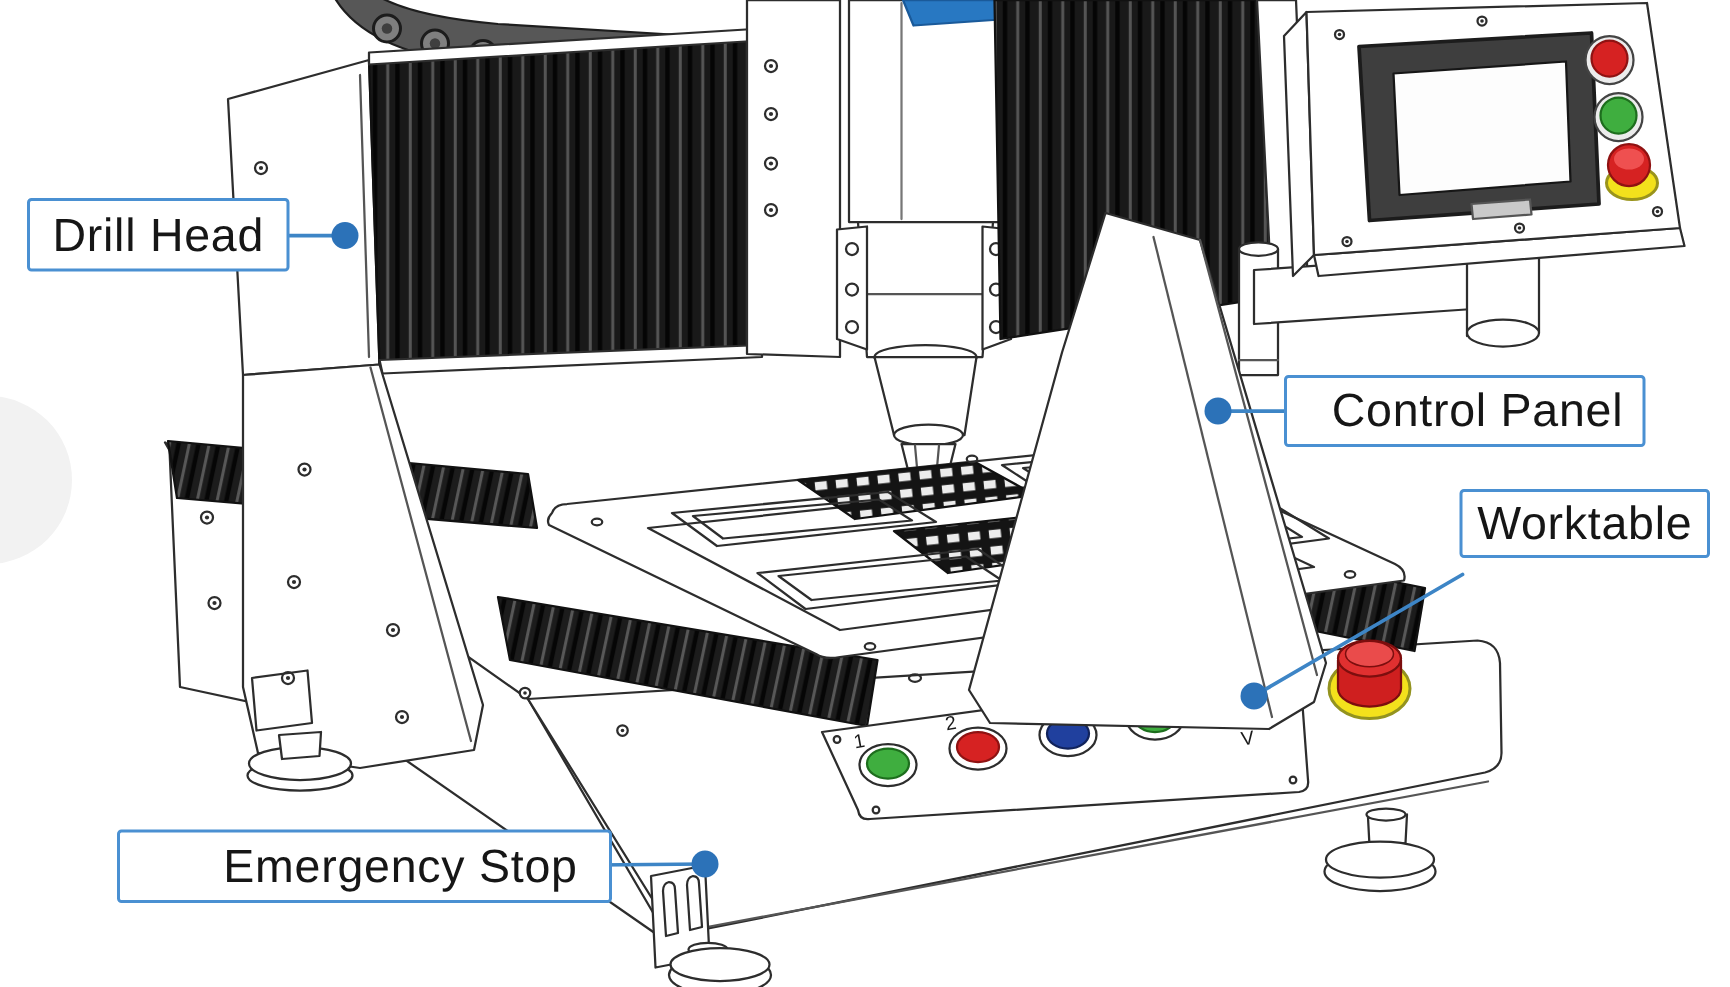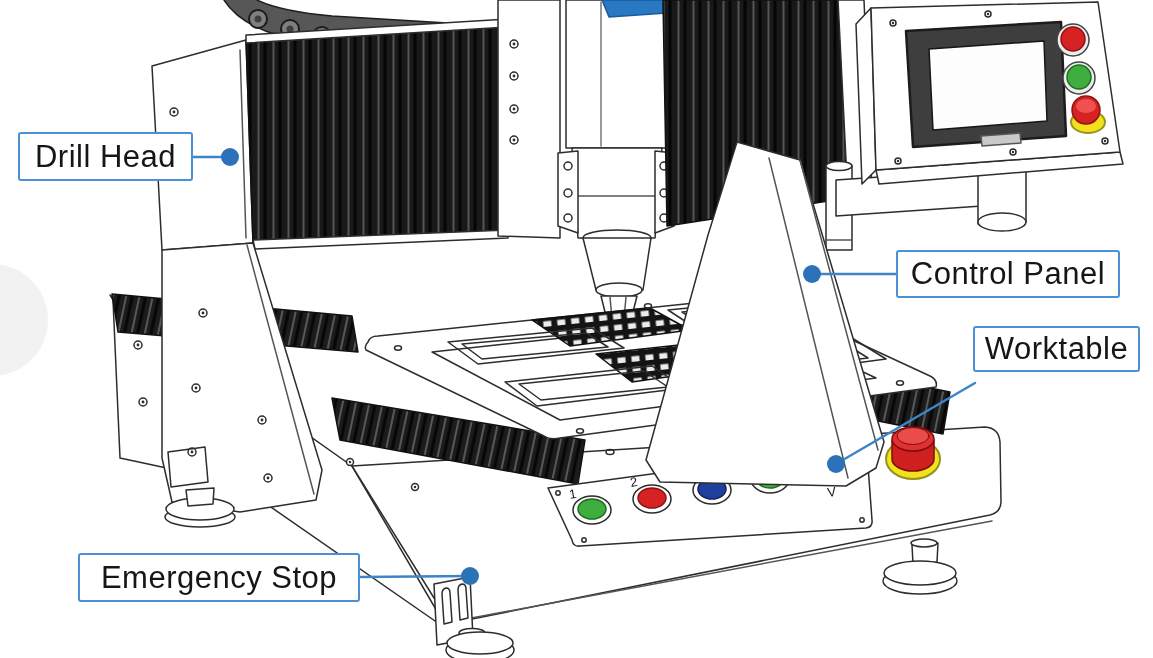--- a/index.html
+++ b/index.html
@@ -4,23 +4,23 @@
 <style>
   html,body{margin:0;padding:0;background:#fff;}
   .stage{position:relative;width:1153px;height:658px;background:#ffffff;overflow:hidden;
          font-family:"Liberation Sans", sans-serif;}
   .stage svg{position:absolute;left:0;top:0;}
   .callout{position:absolute;display:flex;align-items:center;justify-content:center;
            background:#ffffff;border:2px solid #4a90d2;border-radius:3px;
            color:#161616;font-size:31px;font-family:"Liberation Sans",sans-serif;
            white-space:nowrap;letter-spacing:0.5px;}
   .lbl-drill{left:2px;top:132px;width:171px;height:45px;margin-left:16px;}
-  .lbl-cp{left:896px;top:250px;width:220px;height:44px;}
+  .lbl-cp{left:856px;top:250px;width:220px;height:44px;padding-left:17px;}
   .lbl-wt{left:973px;top:326px;width:163px;height:42px;}
-  .lbl-es{left:78px;top:553px;width:278px;height:45px;}
+  .lbl-es{left:78px;top:553px;width:278px;height:45px;padding-left:48px;}
 </style>
 </head>
 <body>
 
 <div class="stage">
 
 <svg width="1153" height="658" viewBox="0 0 1153 658">
 <defs>
   <pattern id="plt" width="15" height="15" patternUnits="userSpaceOnUse">
     <rect width="15" height="15" fill="#191919"></rect>

